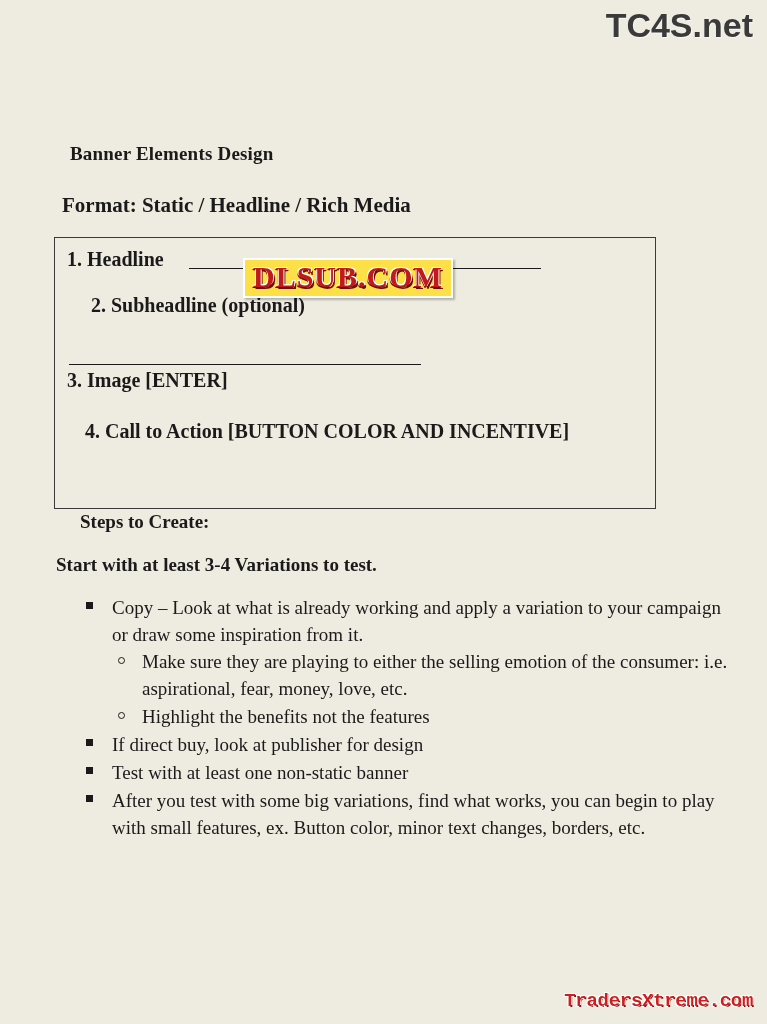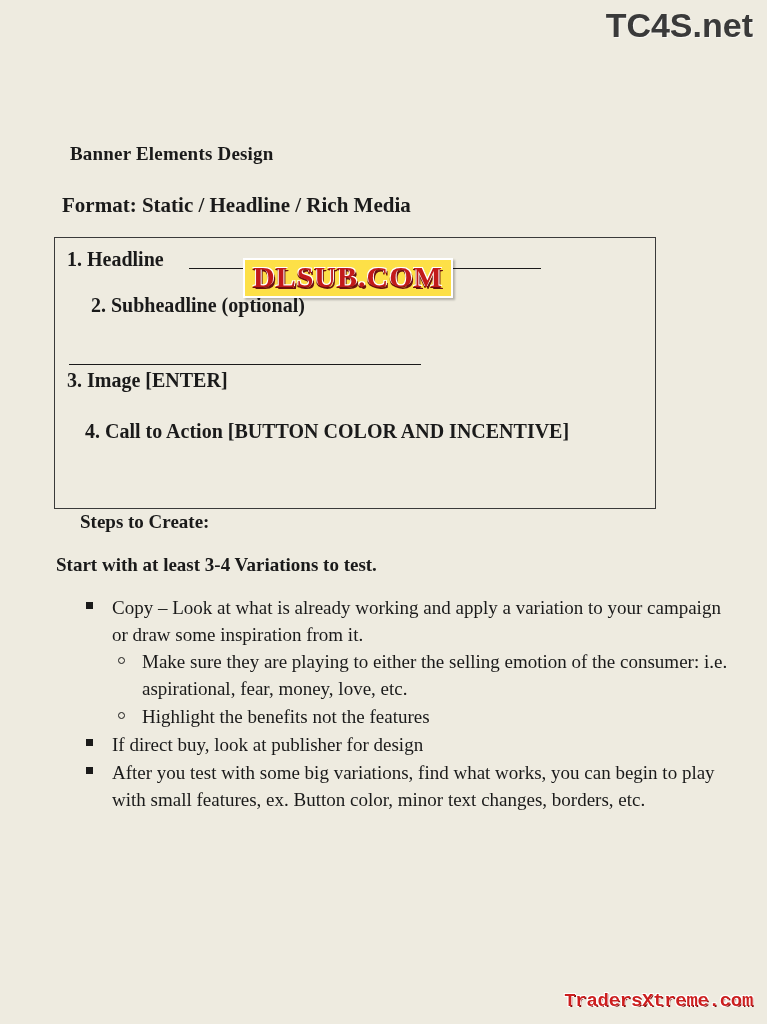--- a/index.html
+++ b/index.html
@@ -236,20 +236,24 @@
               <span class="bullet-text">Highlight the benefits not the features</span>
             </li>
           </ul>
         </li>
         <li>
           <span class="marker"></span>
           <span class="bullet-text">If direct buy, look at publisher for design</span>
         </li>
         <li>
           <span class="marker"></span>
+          <span class="bullet-text">Test with at least one non-static banner</span>
+        </li>
+        <li>
+          <span class="marker"></span>
           <span class="bullet-text">After you test with some big variations, find what works, you can begin to play with small features, ex. Button color, minor text changes, borders, etc.</span>
         </li>
       </ul>
     </div>
 
   </div>
 
   <div class="traders">TradersXtreme.com</div>
 
 </div>

